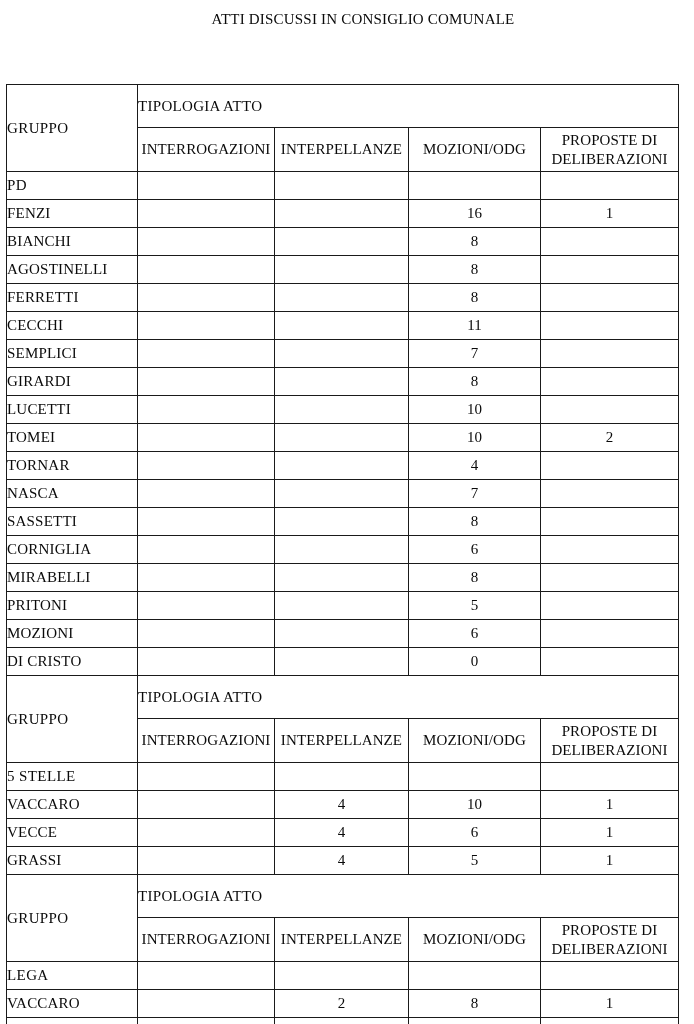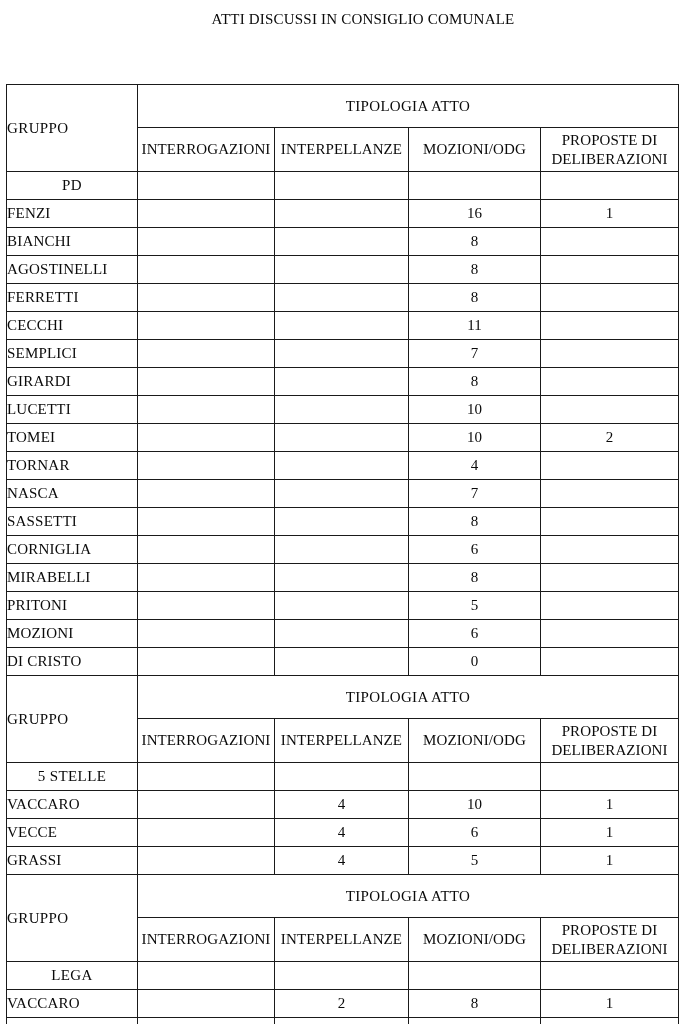--- a/index.html
+++ b/index.html
@@ -58,40 +58,38 @@
   col.c-prop   { width: 138px; }
 
   
   .cell-gruppo {
     text-align: left;
     font-weight: bold;
     font-size: 15.5px;
     letter-spacing: 0.4px;
   }
   .cell-tipologia {
-    text-align: center;
     font-weight: bold;
     font-size: 16px;
     height: 42px;
     letter-spacing: 0.3px;
   }
   .cell-subhead {
     text-align: center;
     font-weight: bold;
     font-size: 11.5px;
     height: 43px;
     line-height: 1.25;
     letter-spacing: 0.1px;
     padding: 0 2px;
   }
 
   
   .row-h { height: 28px; }
   .cell-groupname {
-    text-align: center;
     font-weight: bold;
     font-size: 15px;
     letter-spacing: 0.4px;
     padding-right: 16px;
   }
   .cell-member {
     text-align: left;
     font-size: 15.5px;
     padding-left: 6px;
     letter-spacing: 0.2px;

